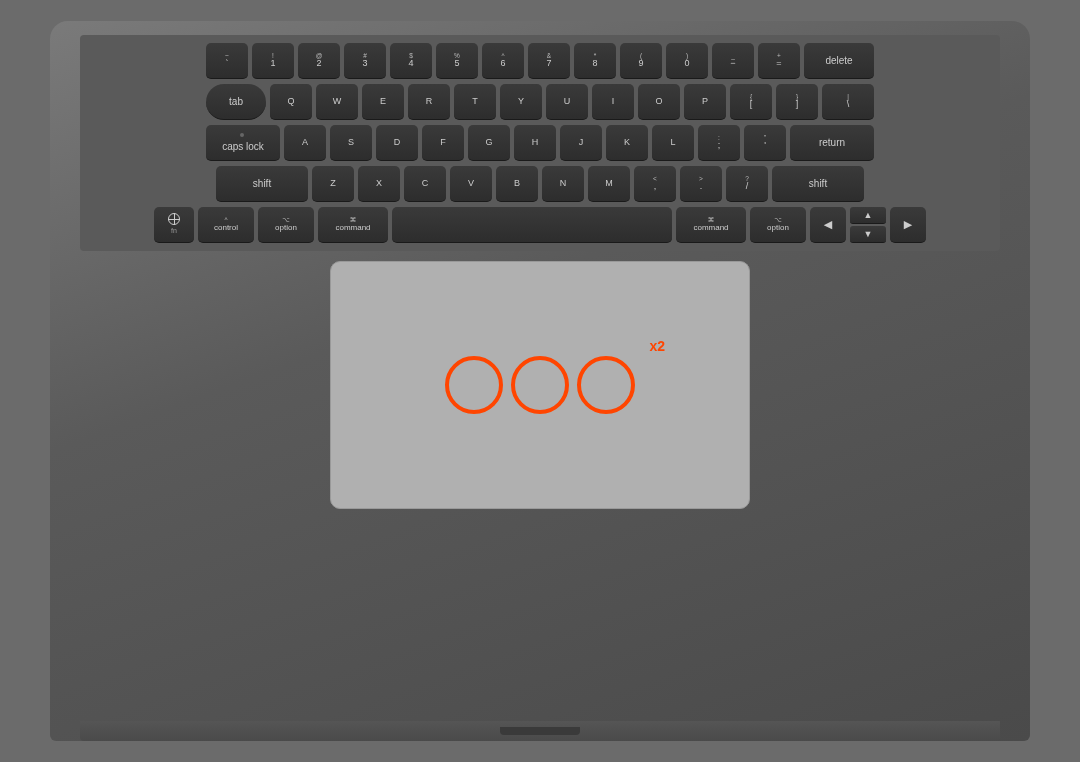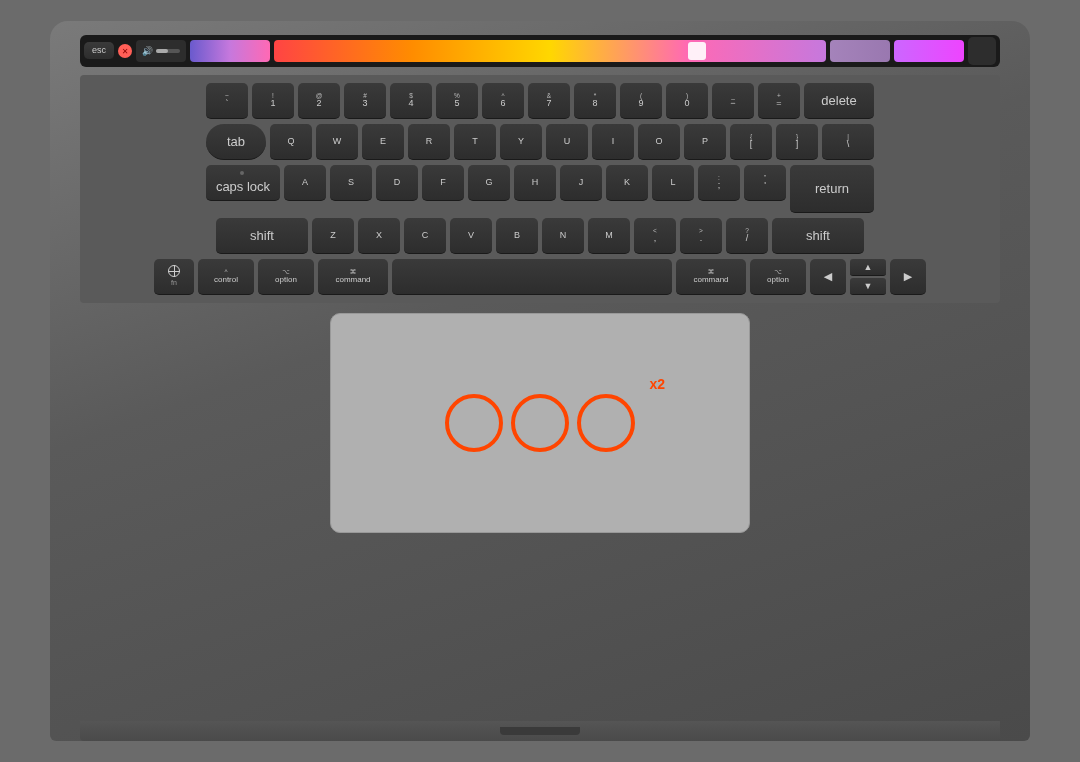--- a/index.html
+++ b/index.html
@@ -155,21 +155,21 @@
       justify-content: center;
       font-size: 9px;
       line-height: 1.2;
       cursor: pointer;
       border-bottom: 1.5px solid #1a1a1a;
       position: relative;
       flex-shrink: 0;
     }
 
     .key-label {
-      font-size: 13px;
+      font-size: 10px;
       color: #ccc;
       text-align: center;
     }
 
     .key-sublabel {
       font-size: 7px;
       color: #999;
     }
 
     
@@ -177,21 +177,21 @@
     .key-delete { width: 70px; height: 36px; }
 
     
     .key-tab { width: 60px; height: 36px; border-radius: 18px; }
     .key-letter { width: 42px; height: 36px; }
     .key-braces { width: 42px; height: 36px; }
     .key-backslash { width: 52px; height: 36px; }
 
     
     .key-capslock { width: 74px; height: 36px; }
-    .key-return { width: 84px; height: 48px; }
+    .key-return { width: 84px; height: 36px; }
 
     
     .key-shift-l { width: 92px; height: 36px; }
     .key-shift-r { width: 92px; height: 36px; }
 
     
     .key-fn { width: 40px; height: 36px; }
     .key-control { width: 56px; height: 36px; justify-content: center; }
     .key-option { width: 56px; height: 36px; }
     .key-command { width: 70px; height: 36px; }
@@ -247,21 +247,21 @@
     .trackpad-area {
       width: 100%;
       display: flex;
       justify-content: center;
       padding: 10px 0 0 0;
       flex: 1;
     }
 
     .trackpad {
       width: 420px;
-      height: 220px;
+      height: 248px;
       background: #b0b0b0;
       border-radius: 10px;
       display: flex;
       align-items: center;
       justify-content: center;
       position: relative;
       border: 1px solid #999;
       text-decoration: underline;
     }
 
@@ -323,37 +323,20 @@
       flex-direction: column;
       align-items: center;
       gap: 2px;
     }
   </style>
 </head>
 <body>
 
 <div class="laptop-body">
 
-  <div class="touch-bar">
-    <div class="key tb-esc">esc</div>
-    <div class="tb-close-btn">✕</div>
-    <div class="tb-volume">
-      <span style="color:#aaa;font-size:9px;">🔊</span>
-      <div style="width:24px;height:4px;background:#555;border-radius:2px;position:relative;">
-        <div style="width:12px;height:4px;background:#aaa;border-radius:2px;"></div>
-      </div>
-    </div>
-    <div class="tb-gradient1"></div>
-    <div class="tb-gradient2">
-      <div class="tb-slider-thumb"></div>
-    </div>
-    <div class="tb-gradient3"></div>
-    <div class="tb-gradient4"></div>
-    <div class="tb-power"></div>
-  </div>
 
   <div class="keyboard-area">
 
     <div class="key-row">
       <div class="key key-num">
           <span class="key-top-label">~</span>
           <span class="key-bottom-label">`</span>
         </div>
       <div class="key key-num">
           <span class="key-top-label">!</span>

